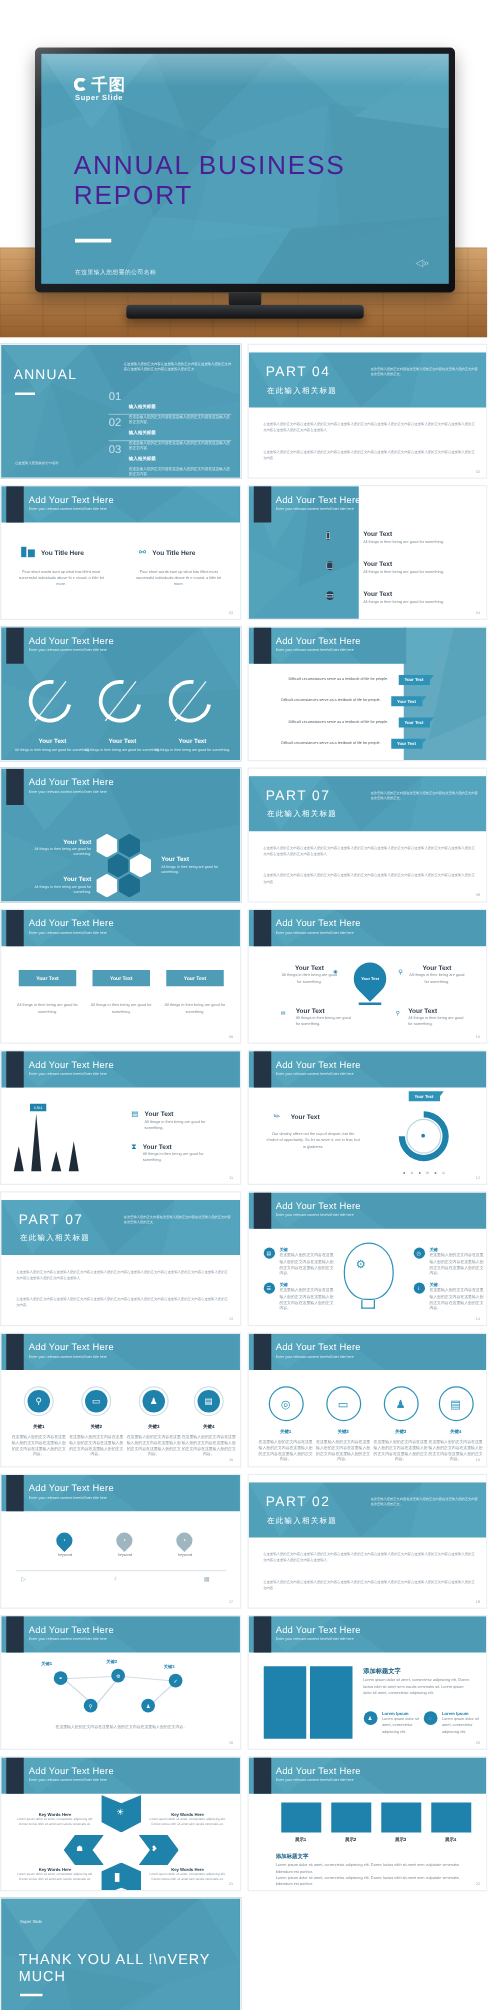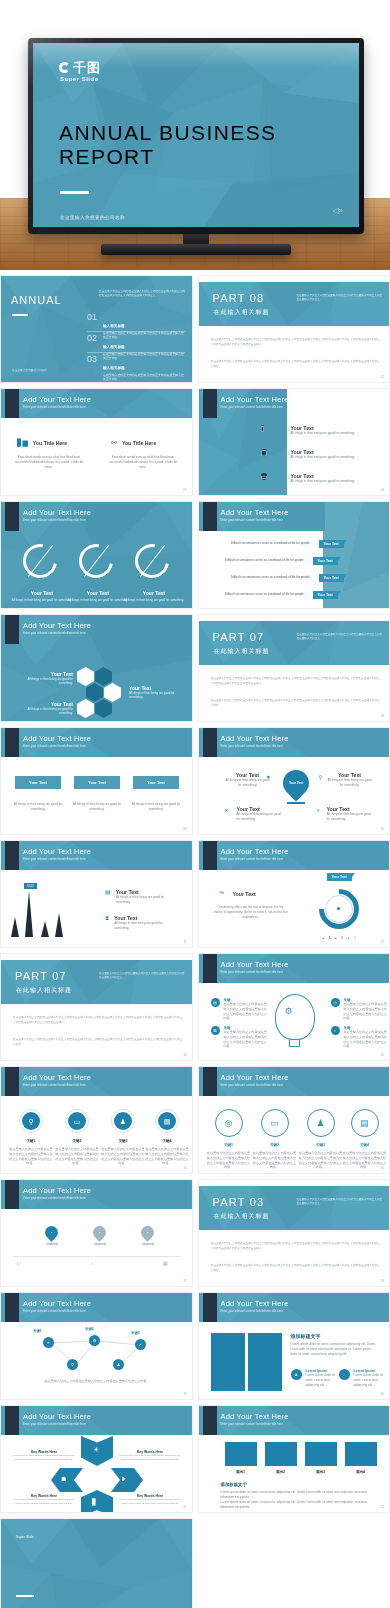--- a/index.html
+++ b/index.html
@@ -54,21 +54,21 @@
   }
   .brand { position:absolute; left:26px; top:18px; color:#fff; }
   .brand-row{ display:flex; align-items:center; gap:3px; }
   .brand-mark{
     width:11px; height:11px; border-radius:50%;
     border:3px solid #fff; border-right-color:transparent;
   }
   .brand-cn { font-size:13px; font-weight:bold; letter-spacing:1px; line-height:1; }
   .brand-sub { font-size:6px; letter-spacing:.5px; margin-top:2px; margin-left:1px; opacity:.95; font-weight:bold;}
   .hero-title{
-    position:absolute; left:26px; top:78px; color:#000000;
+    position:absolute; left:26px; top:78px; color:#4c1d95;
     font-size:21px; line-height:1.15; letter-spacing:1.4px; font-weight:300;
   }
   .hero-rule{ position:absolute; left:27px; top:148px; width:29px; height:3px; background:#fff; }
   .hero-foot{ position:absolute; left:27px; top:172px; color:#e6f2f6; font-size:4.6px; letter-spacing:.4px; }
   .spk{ position:absolute; right:16px; bottom:12px; color:rgba(255,255,255,.55); font-size:8px; }
 
   
   .grid { display:grid; grid-template-columns:1fr 1fr; gap:5px 5px; padding:5px 0 0 0; background:#fff;}
   .slide{
     position:relative; width:192.5px; height:108px; background:#fff; overflow:hidden;
@@ -262,21 +262,21 @@
     </div>
 
     <div class="slide">
       <div class="part-band">
         <svg class="sl-poly" viewBox="0 0 192 44" preserveAspectRatio="none">
           <polygon points="0,0 60,0 25,44" fill="#5cacc3" opacity=".45"></polygon>
           <polygon points="60,0 140,0 90,44" fill="#4792ad" opacity=".45"></polygon>
           <polygon points="140,0 192,0 192,44 130,44" fill="#5aaac2" opacity=".4"></polygon>
         </svg>
       </div>
-      <div class="part-title">PART 08</div>
+      <div class="part-title">PART 04</div>
       <div class="part-sub">在此输入相关标题</div>
       <div class="part-note">在这里输入您的正文内容在这里输入您的正文内容在这里输入您的正文内容在这里输入您的正文。</div>
       <div class="part-para" style="top:62px">在这里输入您的正文内容在这里输入您的正文内容在这里输入您的正文内容在这里输入您的正文内容在这里输入您的正文内容在这里输入您的正文内容在这里输入您的正文内容在这里输入。</div>
       <div class="part-para" style="top:84px">在这里输入您的正文内容在这里输入您的正文内容在这里输入您的正文内容在这里输入您的正文内容在这里输入您的正文内容在这里输入您的正文内容。</div>
       <div class="pg">02</div>
     </div>
 
     <div class="slide">
       <div class="banner">
         <svg class="sl-poly" viewBox="0 0 192 29" preserveAspectRatio="none">
@@ -763,21 +763,21 @@
     </div>
 
     <div class="slide">
       <div class="part-band">
         <svg class="sl-poly" viewBox="0 0 192 44" preserveAspectRatio="none">
           <polygon points="0,0 60,0 25,44" fill="#5cacc3" opacity=".45"></polygon>
           <polygon points="60,0 140,0 90,44" fill="#4792ad" opacity=".45"></polygon>
           <polygon points="140,0 192,0 192,44 130,44" fill="#5aaac2" opacity=".4"></polygon>
         </svg>
       </div>
-      <div class="part-title">PART 03</div>
+      <div class="part-title">PART 02</div>
       <div class="part-sub">在此输入相关标题</div>
       <div class="part-note">在这里输入您的正文内容在这里输入您的正文内容在这里输入您的正文内容在这里输入您的正文。</div>
       <div class="part-para" style="top:62px">在这里输入您的正文内容在这里输入您的正文内容在这里输入您的正文内容在这里输入您的正文内容在这里输入您的正文内容在这里输入您的正文内容在这里输入您的正文内容在这里输入。</div>
       <div class="part-para" style="top:84px">在这里输入您的正文内容在这里输入您的正文内容在这里输入您的正文内容在这里输入您的正文内容在这里输入您的正文内容在这里输入您的正文内容。</div>
       <div class="pg">18</div>
     </div>
 
     <div class="slide">
       <div class="banner">
         <svg class="sl-poly" viewBox="0 0 192 29" preserveAspectRatio="none">
@@ -930,20 +930,21 @@
     <div class="slide full-teal">
       <svg class="sl-poly" viewBox="0 0 192 108" preserveAspectRatio="none">
         <polygon points="0,0 70,0 30,45" fill="#5cacc3" opacity=".5"></polygon>
         <polygon points="70,0 160,0 100,50" fill="#4792ad" opacity=".5"></polygon>
         <polygon points="160,0 192,0 192,50" fill="#5aaac2" opacity=".4"></polygon>
         <polygon points="0,45 50,55 0,108" fill="#58a7bf" opacity=".4"></polygon>
         <polygon points="50,55 130,70 60,108" fill="#4b96b0" opacity=".4"></polygon>
         <polygon points="130,70 192,50 192,108 80,108" fill="#55a2bb" opacity=".4"></polygon>
       </svg>
       <div class="ty-brand">Super Slide</div>
+      <div class="ty" style="white-space:pre-line">THANK YOU ALL !\nVERY MUCH</div>
       <div class="ty-rule"></div>
 
     </div>
 
     <div style="background:#fff"></div>
   </div>
 
 </div>
 
 </body></html>

